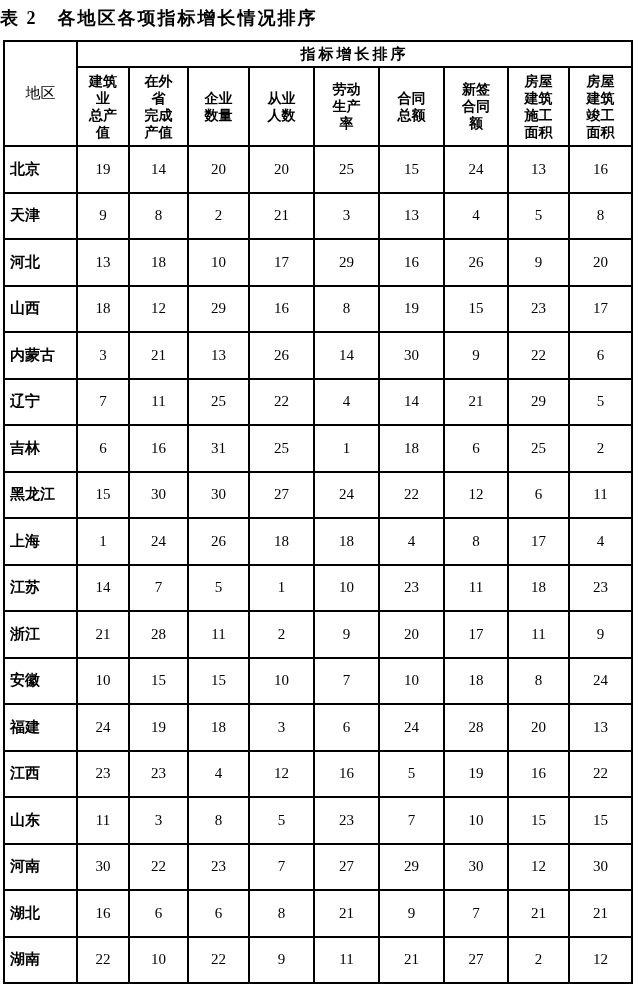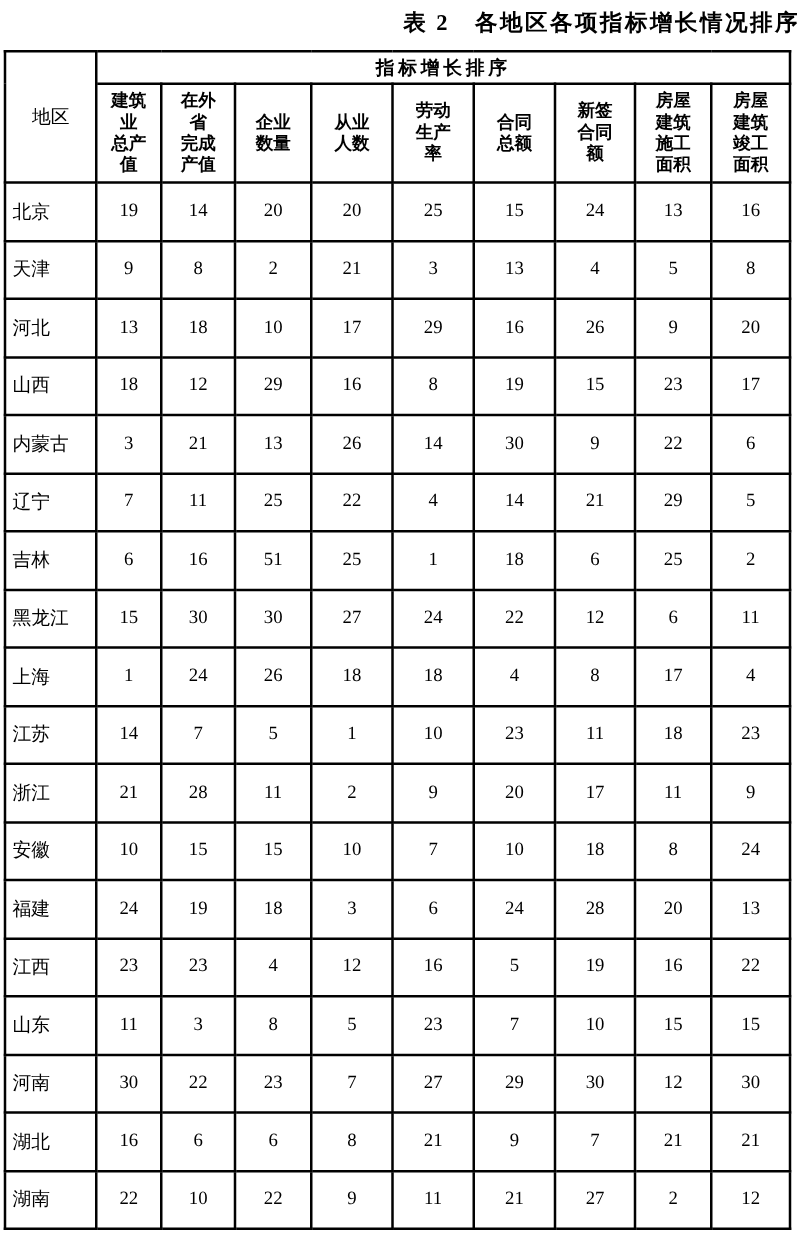--- a/index.html
+++ b/index.html
@@ -11,26 +11,25 @@
   }
   .page {
     position: relative;
     width: 640px;
     height: 990px;
     background: #ffffff;
     overflow: hidden;
   }
   .doc-title {
     padding-top: 7px;
-    text-align: right;
+    text-align: left;
     font-size: 18px;
     line-height: 22px;
     font-weight: bold;
     letter-spacing: 2px;
-    padding-left: 32px;
   }
   table.rank-table {
     border-collapse: collapse;
     table-layout: fixed;
     width: 628px;
     margin: 11px 0 0 3px;
   }
   table.rank-table th,
   table.rank-table td {
     border: 2px solid #000000;
@@ -54,21 +53,21 @@
     font-size: 14px;
     font-weight: bold;
     line-height: 17px;
     white-space: pre-line;
   }
   tbody tr {
     height: 46.5px;
   }
   tbody th.region-cell {
     font-size: 15px;
-    font-weight: normal;
+    font-weight: bold;
     text-align: left;
     padding-left: 5px;
   }
   tbody td.rank-cell {
     font-size: 15px;
     font-weight: normal;
   }
 </style>
 </head>
 <body>
@@ -196,21 +195,21 @@
           <td class="rank-cell">4</td>
           <td class="rank-cell">14</td>
           <td class="rank-cell">21</td>
           <td class="rank-cell">29</td>
           <td class="rank-cell">5</td>
         </tr>
         <tr>
           <th class="region-cell">吉林</th>
           <td class="rank-cell">6</td>
           <td class="rank-cell">16</td>
-          <td class="rank-cell">51</td>
+          <td class="rank-cell">31</td>
           <td class="rank-cell">25</td>
           <td class="rank-cell">1</td>
           <td class="rank-cell">18</td>
           <td class="rank-cell">6</td>
           <td class="rank-cell">25</td>
           <td class="rank-cell">2</td>
         </tr>
         <tr>
           <th class="region-cell">黑龙江</th>
           <td class="rank-cell">15</td>

